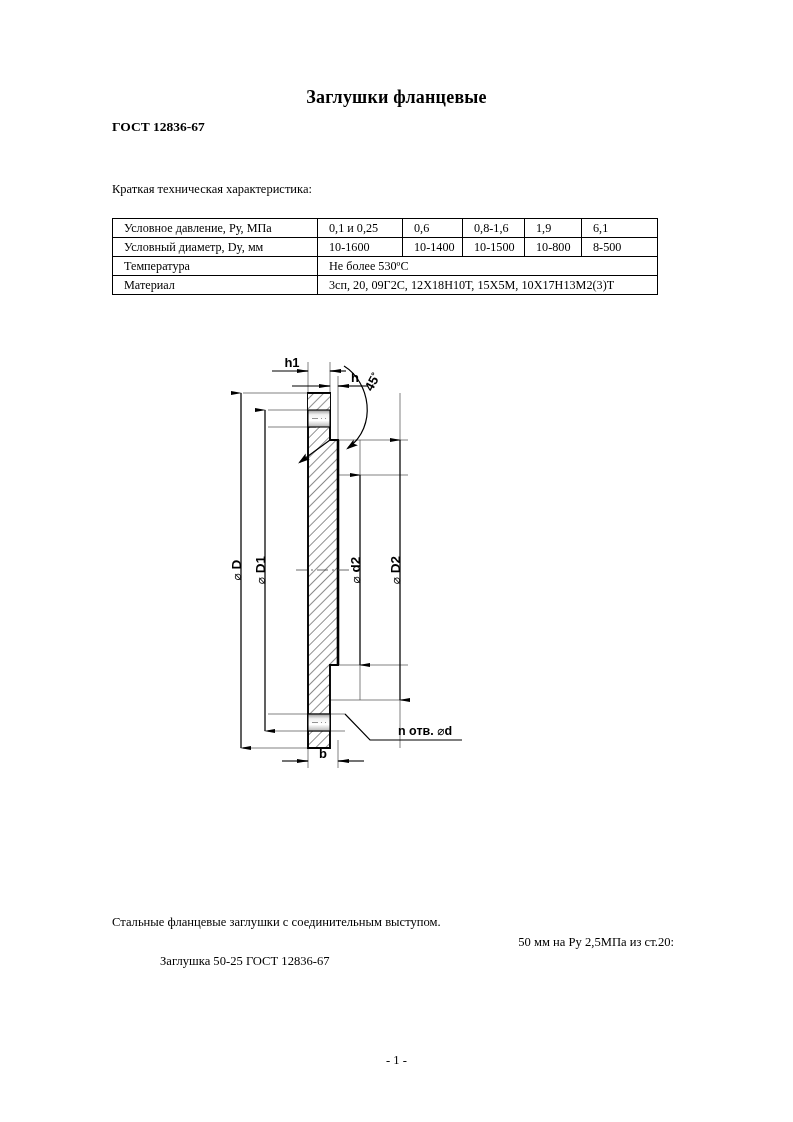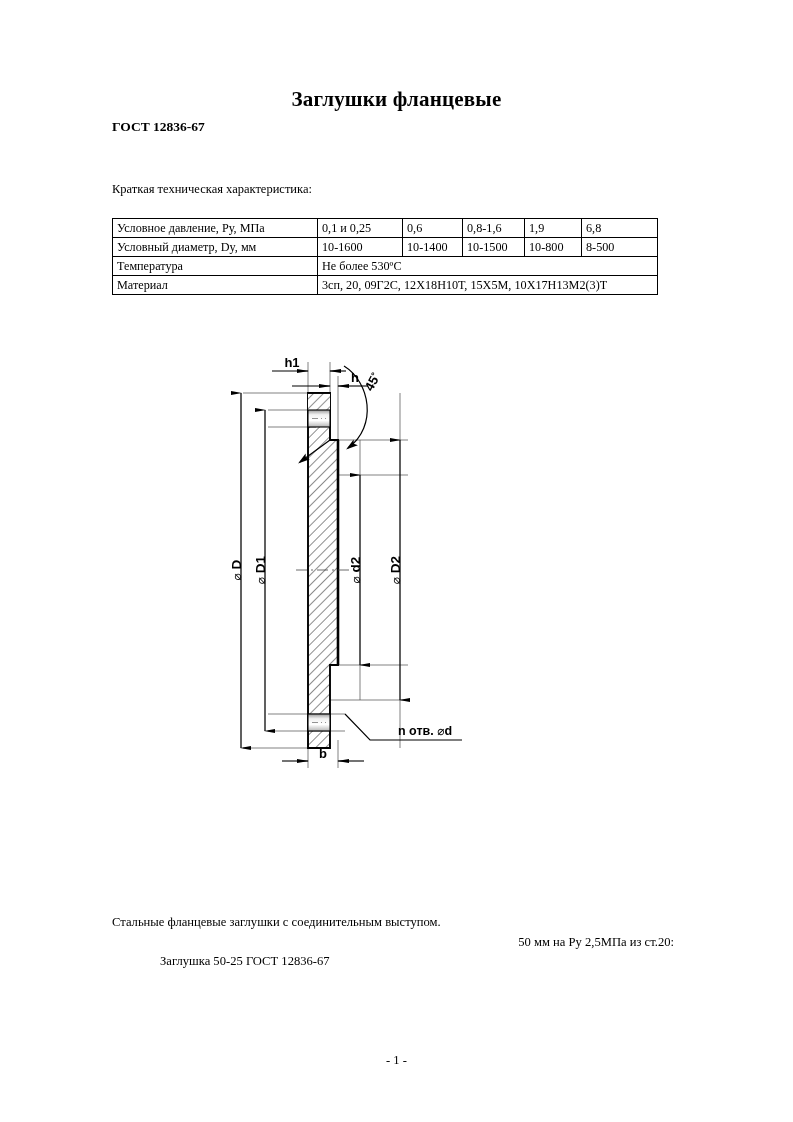--- a/index.html
+++ b/index.html
@@ -23,21 +23,21 @@
     height: 1122px;
   }
 
   
   .doc-title {
     position: absolute;
     left: 0;
     top: 87px;
     width: 793px;
     text-align: center;
-    font-size: 21px;
+    font-size: 18px;
     font-weight: bold;
     letter-spacing: 0.2px;
   }
   .doc-standard {
     position: absolute;
     left: 112px;
     top: 119px;
     font-size: 13.5px;
     font-weight: bold;
   }
@@ -53,21 +53,21 @@
     position: absolute;
     left: 112px;
     top: 218px;
     width: 545px;
     border-collapse: collapse;
     font-size: 12.2px;
     table-layout: fixed;
   }
   .spec-table td {
     border: 1px solid #000000;
-    padding: 1px 4px;
+    padding: 1px 11px;
     height: 16px;
     line-height: 14px;
     vertical-align: middle;
     white-space: nowrap;
     overflow: hidden;
   }
   .col-label  { width: 205px; }
   .col-v1     { width: 85px; }
   .col-v2     { width: 60px; }
   .col-v3     { width: 62px; }
@@ -127,21 +127,21 @@
         <col class="col-v4">
         <col class="col-v5">
     </colgroup>
     <tbody>
       <tr>
         <td>Условное давление, Ру, МПа</td>
         <td>0,1 и 0,25</td>
         <td>0,6</td>
         <td>0,8-1,6</td>
         <td>1,9</td>
-        <td>6,8</td>
+        <td>6,1</td>
       </tr>
       <tr>
         <td>Условный диаметр, Dy, мм</td>
         <td>10-1600</td>
         <td>10-1400</td>
         <td>10-1500</td>
         <td>10-800</td>
         <td>8-500</td>
       </tr>
       <tr>

